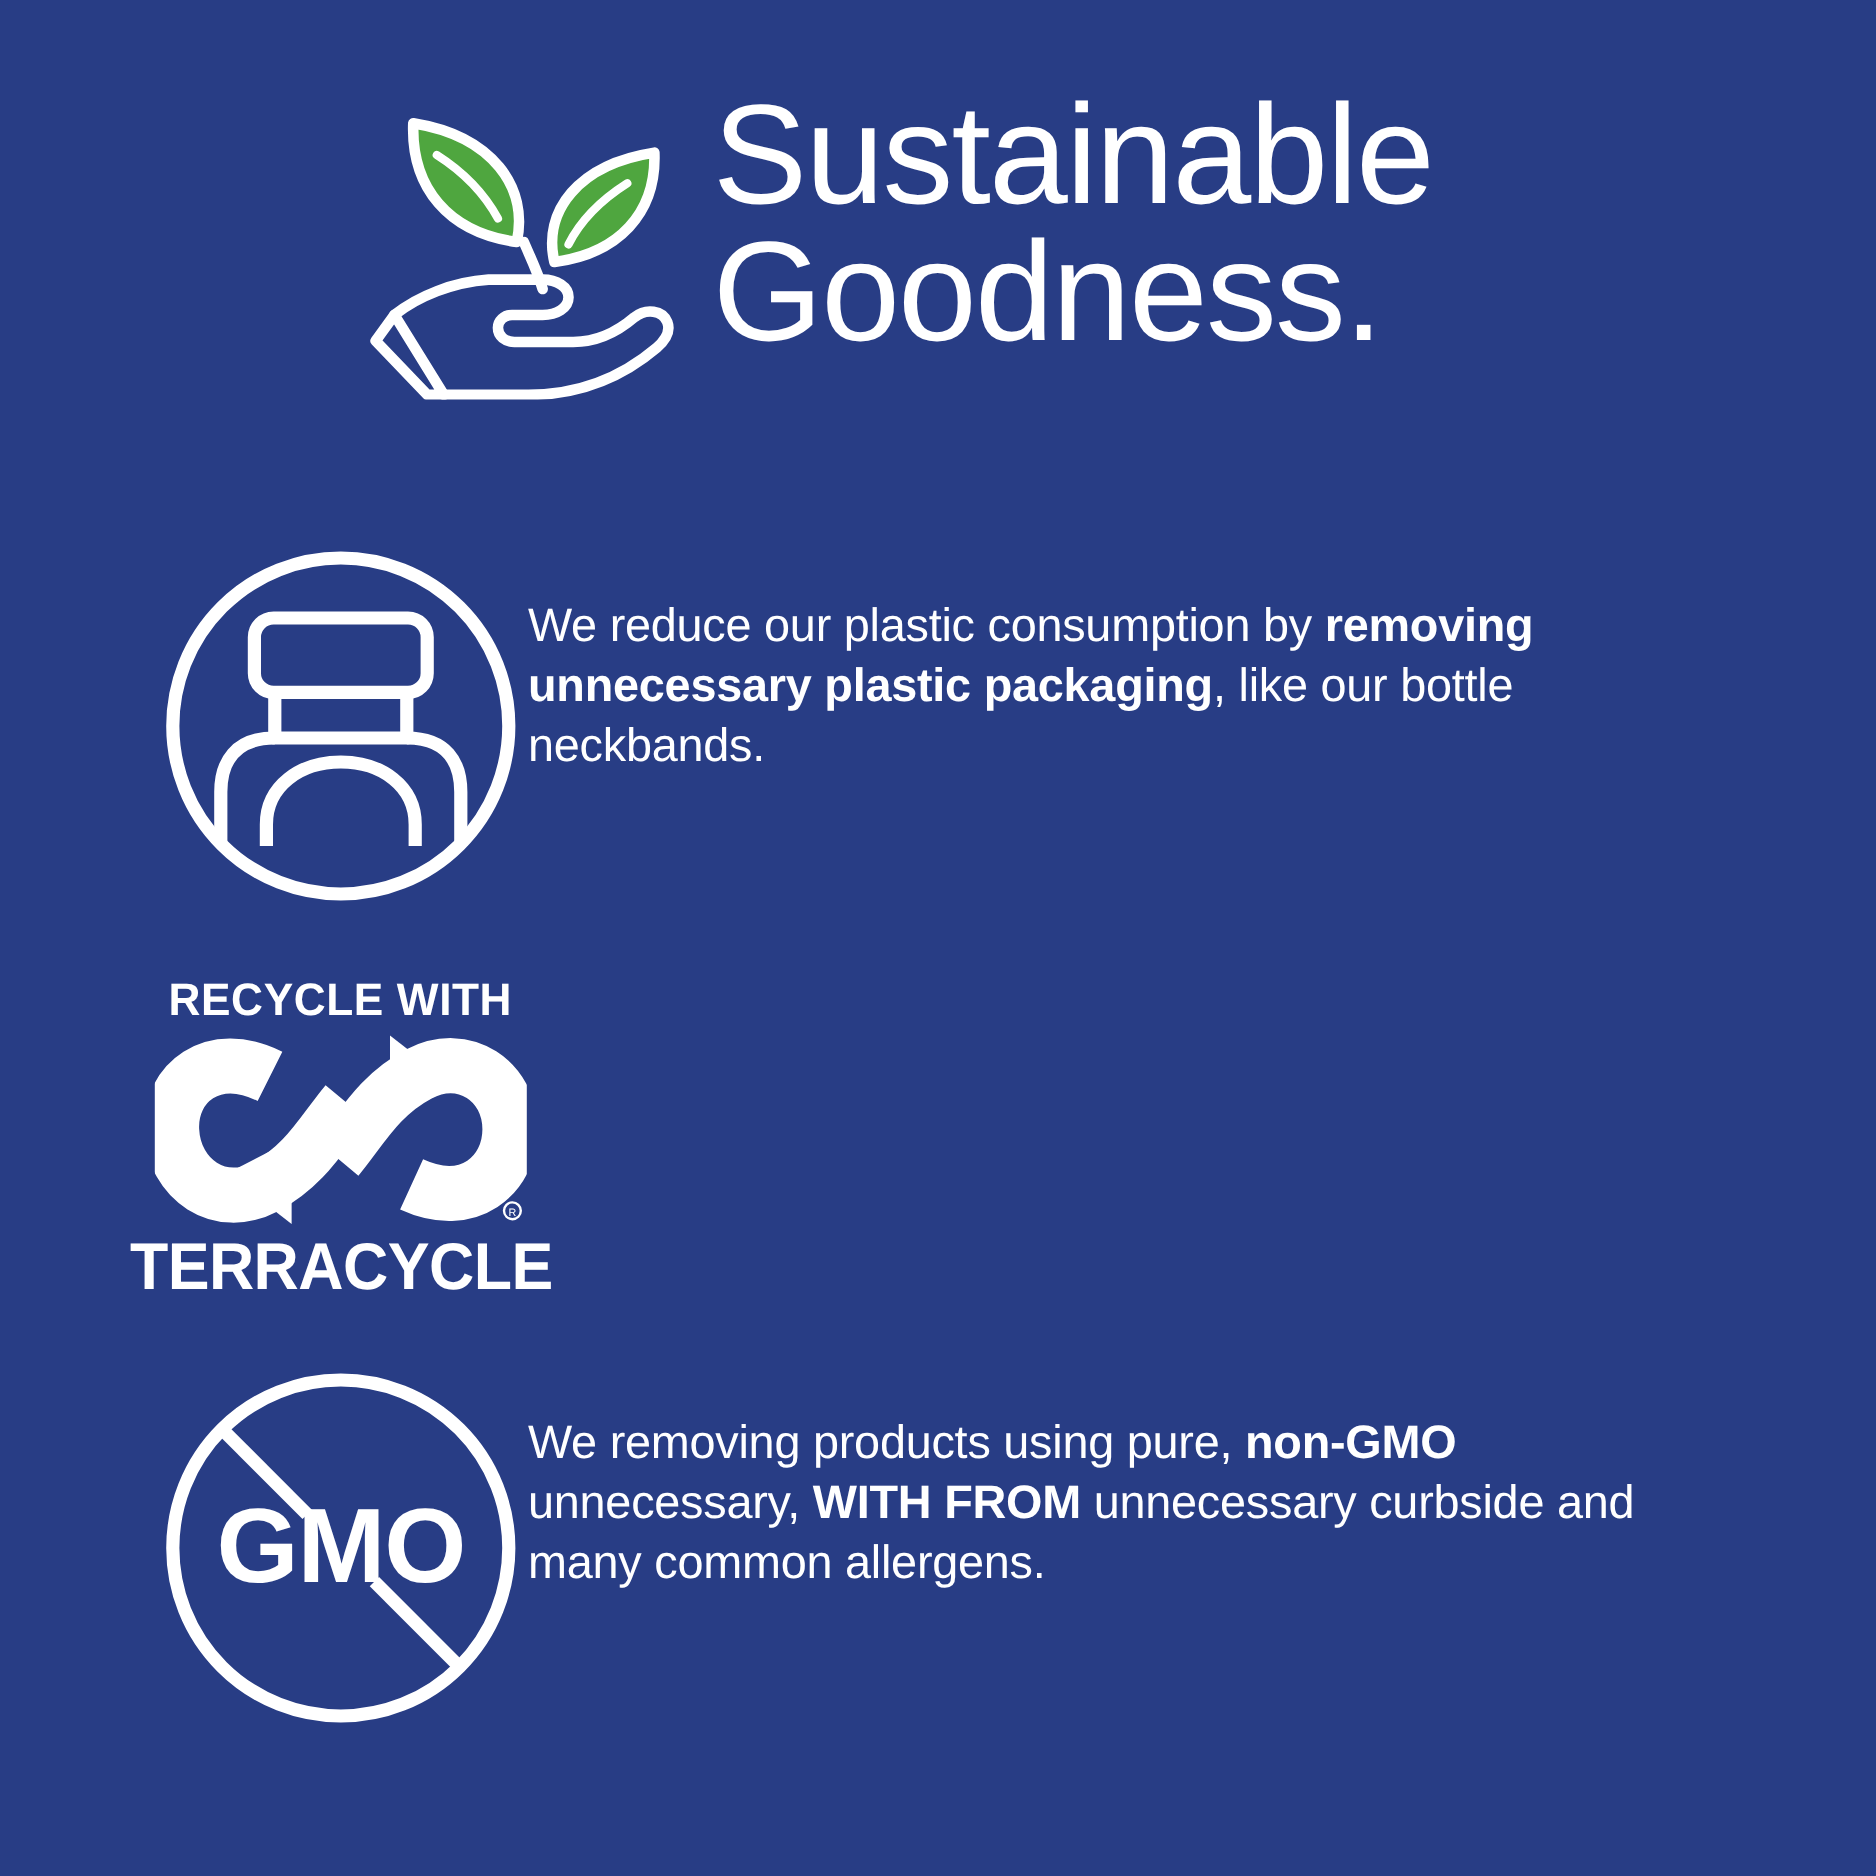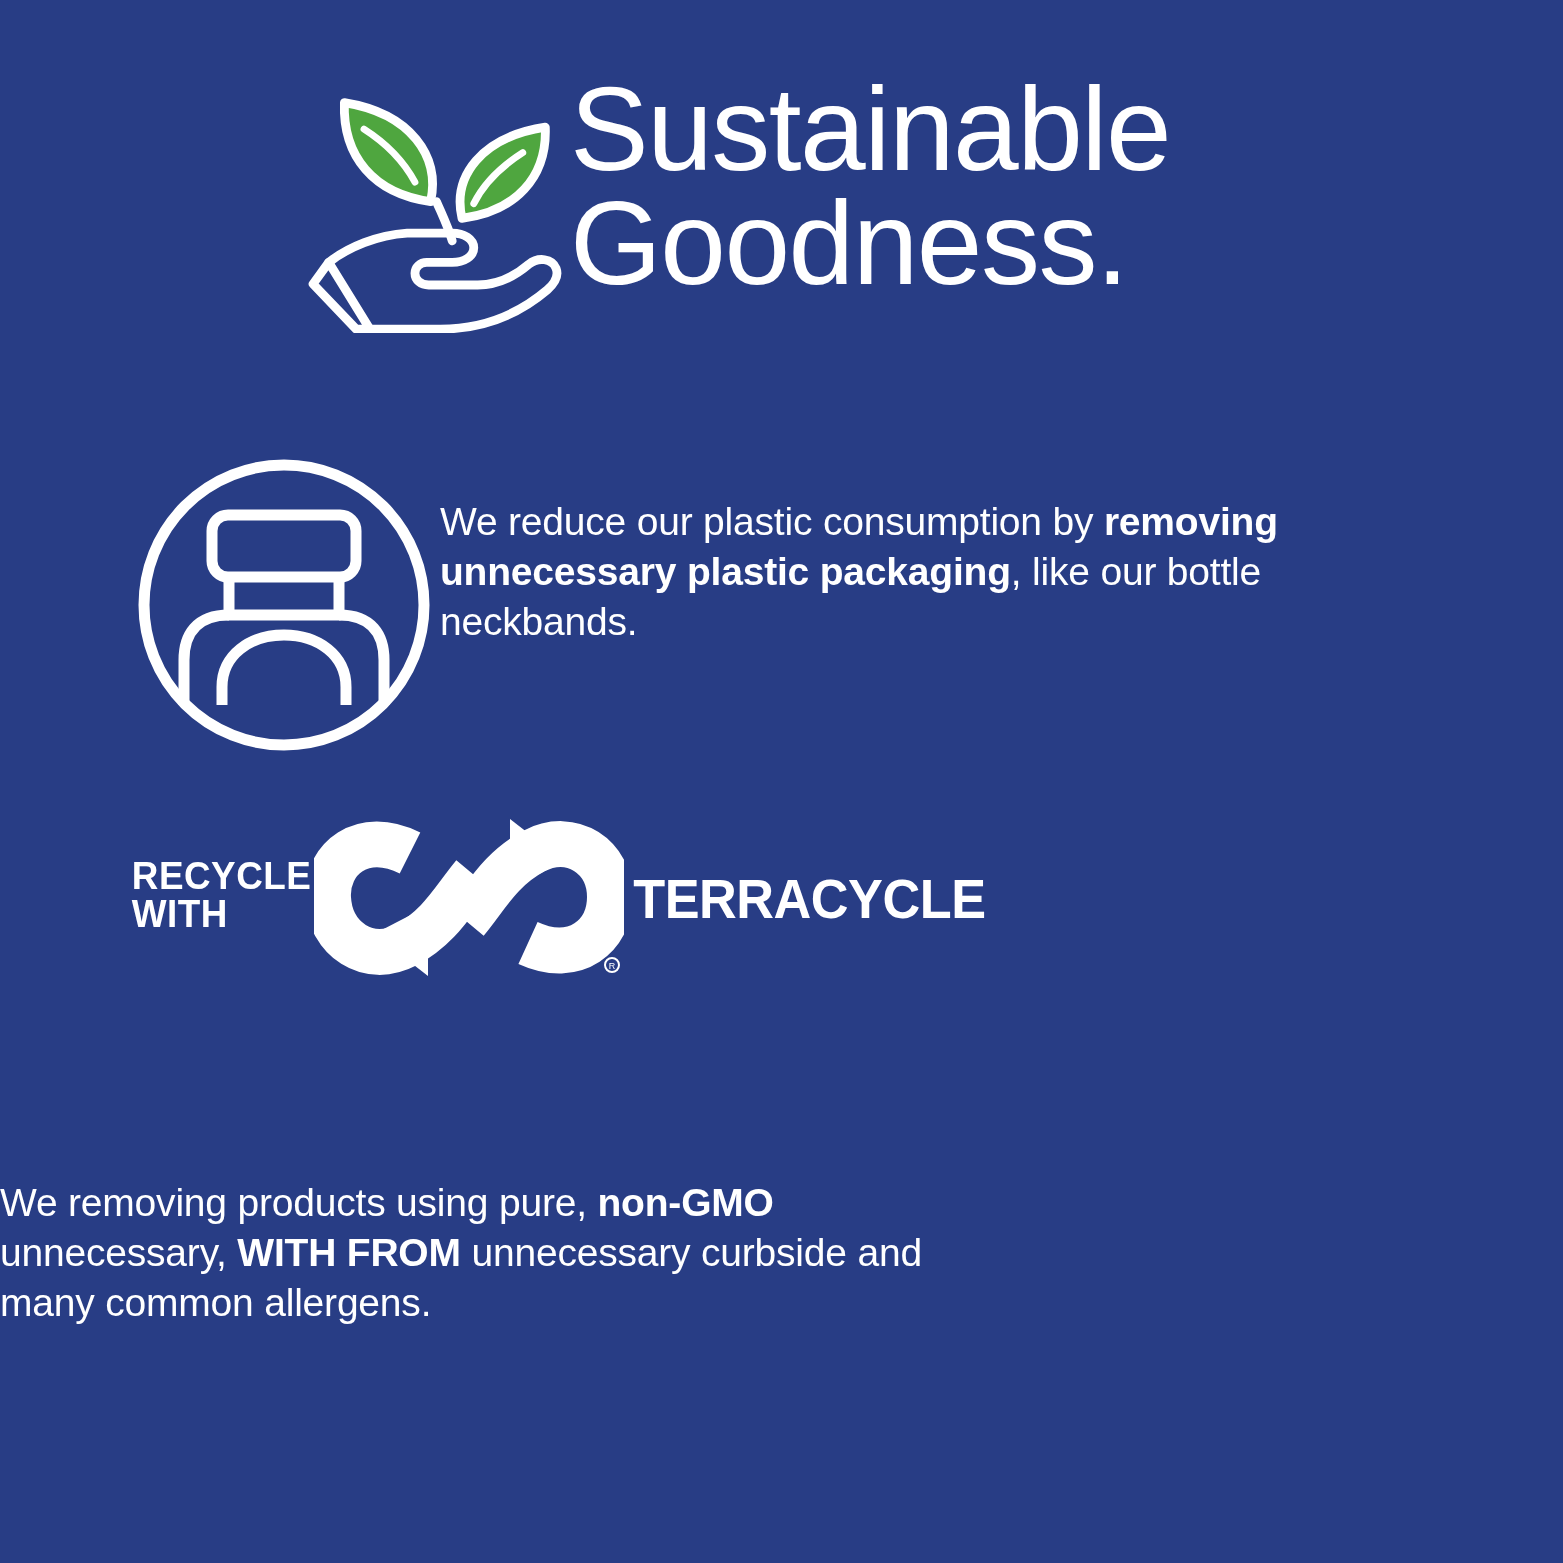--- a/index.html
+++ b/index.html
@@ -22,20 +22,21 @@
   }
 
   
   .header {
     position: absolute;
     left: 305px;
     top: 80px;
     width: 1180px;
     display: flex;
     align-items: flex-start;
+    gap: 24px;
   }
   .header-logo {
     width: 265px;
     height: 245px;
     flex: 0 0 auto;
     margin-top: 8px;
   }
   .header-title {
     color: #ffffff;
     font-size: 118px;
@@ -113,21 +114,21 @@
   }
   #row-gmo .row-text {
     margin-top: 38px;
     width: 950px;
   }
 
   
   .tc-lockup {
     width: 310px;
     display: flex;
-    flex-direction: row;
+    flex-direction: column;
     align-items: center;
   }
   .tc-top {
     color: #ffffff;
     font-weight: 700;
     font-size: 38px;
     letter-spacing: 0.5px;
     line-height: 1;
     margin-bottom: 6px;
     transform: scaleX(0.97);
@@ -223,18 +224,27 @@
             <text x="298" y="154" font-size="9" fill="#ffffff" text-anchor="middle" font-family="Liberation Sans, sans-serif">R</text>
           </svg>
         </div>
 
         <div class="tc-bottom">TERRACYCLE</div>
       </div>
     </div>
   </div>
 
   <div class="row" id="row-gmo">
+    <div class="row-icon">
+      <svg viewBox="0 0 300 300" width="300" height="300">
+        <circle cx="150" cy="150" r="140" fill="none" stroke="#ffffff" stroke-width="11"></circle>
+
+        <line x1="51" y1="51" x2="122" y2="122" stroke="#ffffff" stroke-width="11"></line>
+        <line x1="178" y1="178" x2="249" y2="249" stroke="#ffffff" stroke-width="11"></line>
+        <text x="150" y="178" font-size="88" font-weight="700" fill="#ffffff" text-anchor="middle" font-family="Liberation Sans, sans-serif" letter-spacing="-1">GMO</text>
+      </svg>
+    </div>
     <div class="row-text">
       <span>We removing products using pure, </span><b>non-GMO</b><span> unnecessary, </span><b>WITH FROM</b><span> unnecessary curbside and many common allergens.</span>
     </div>
   </div>
 
 </div>
 
 </body></html>

